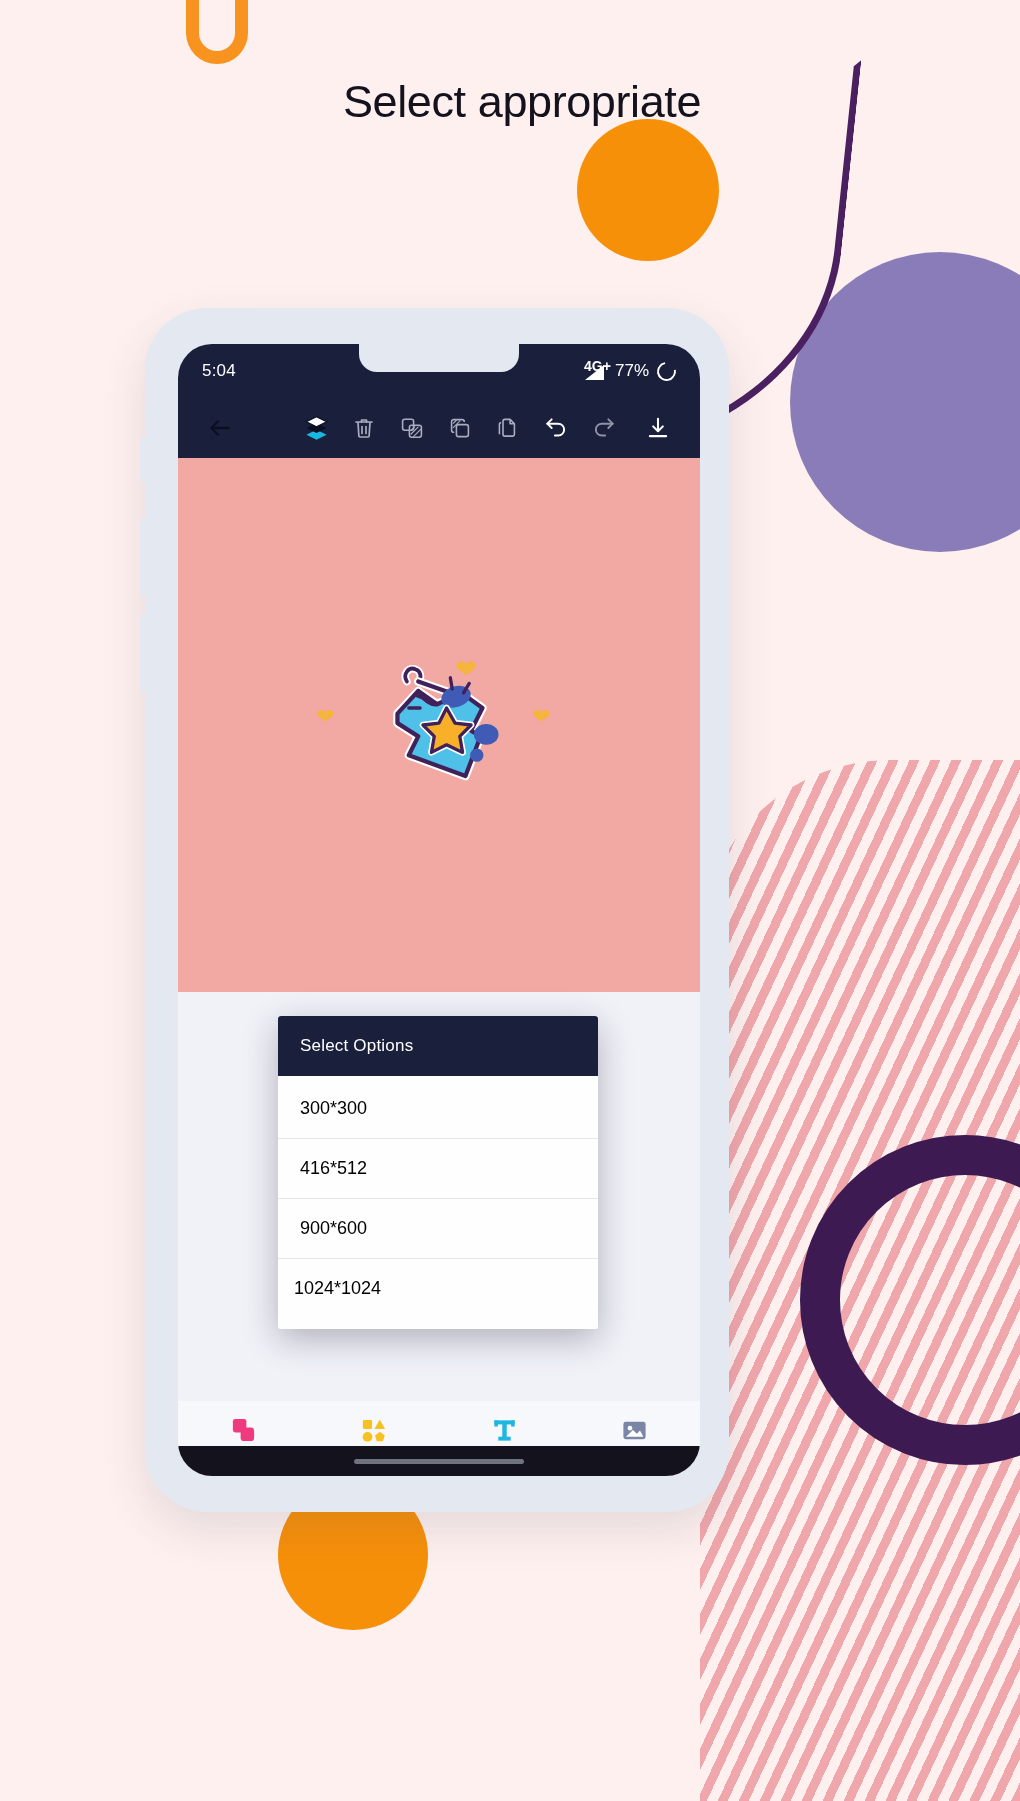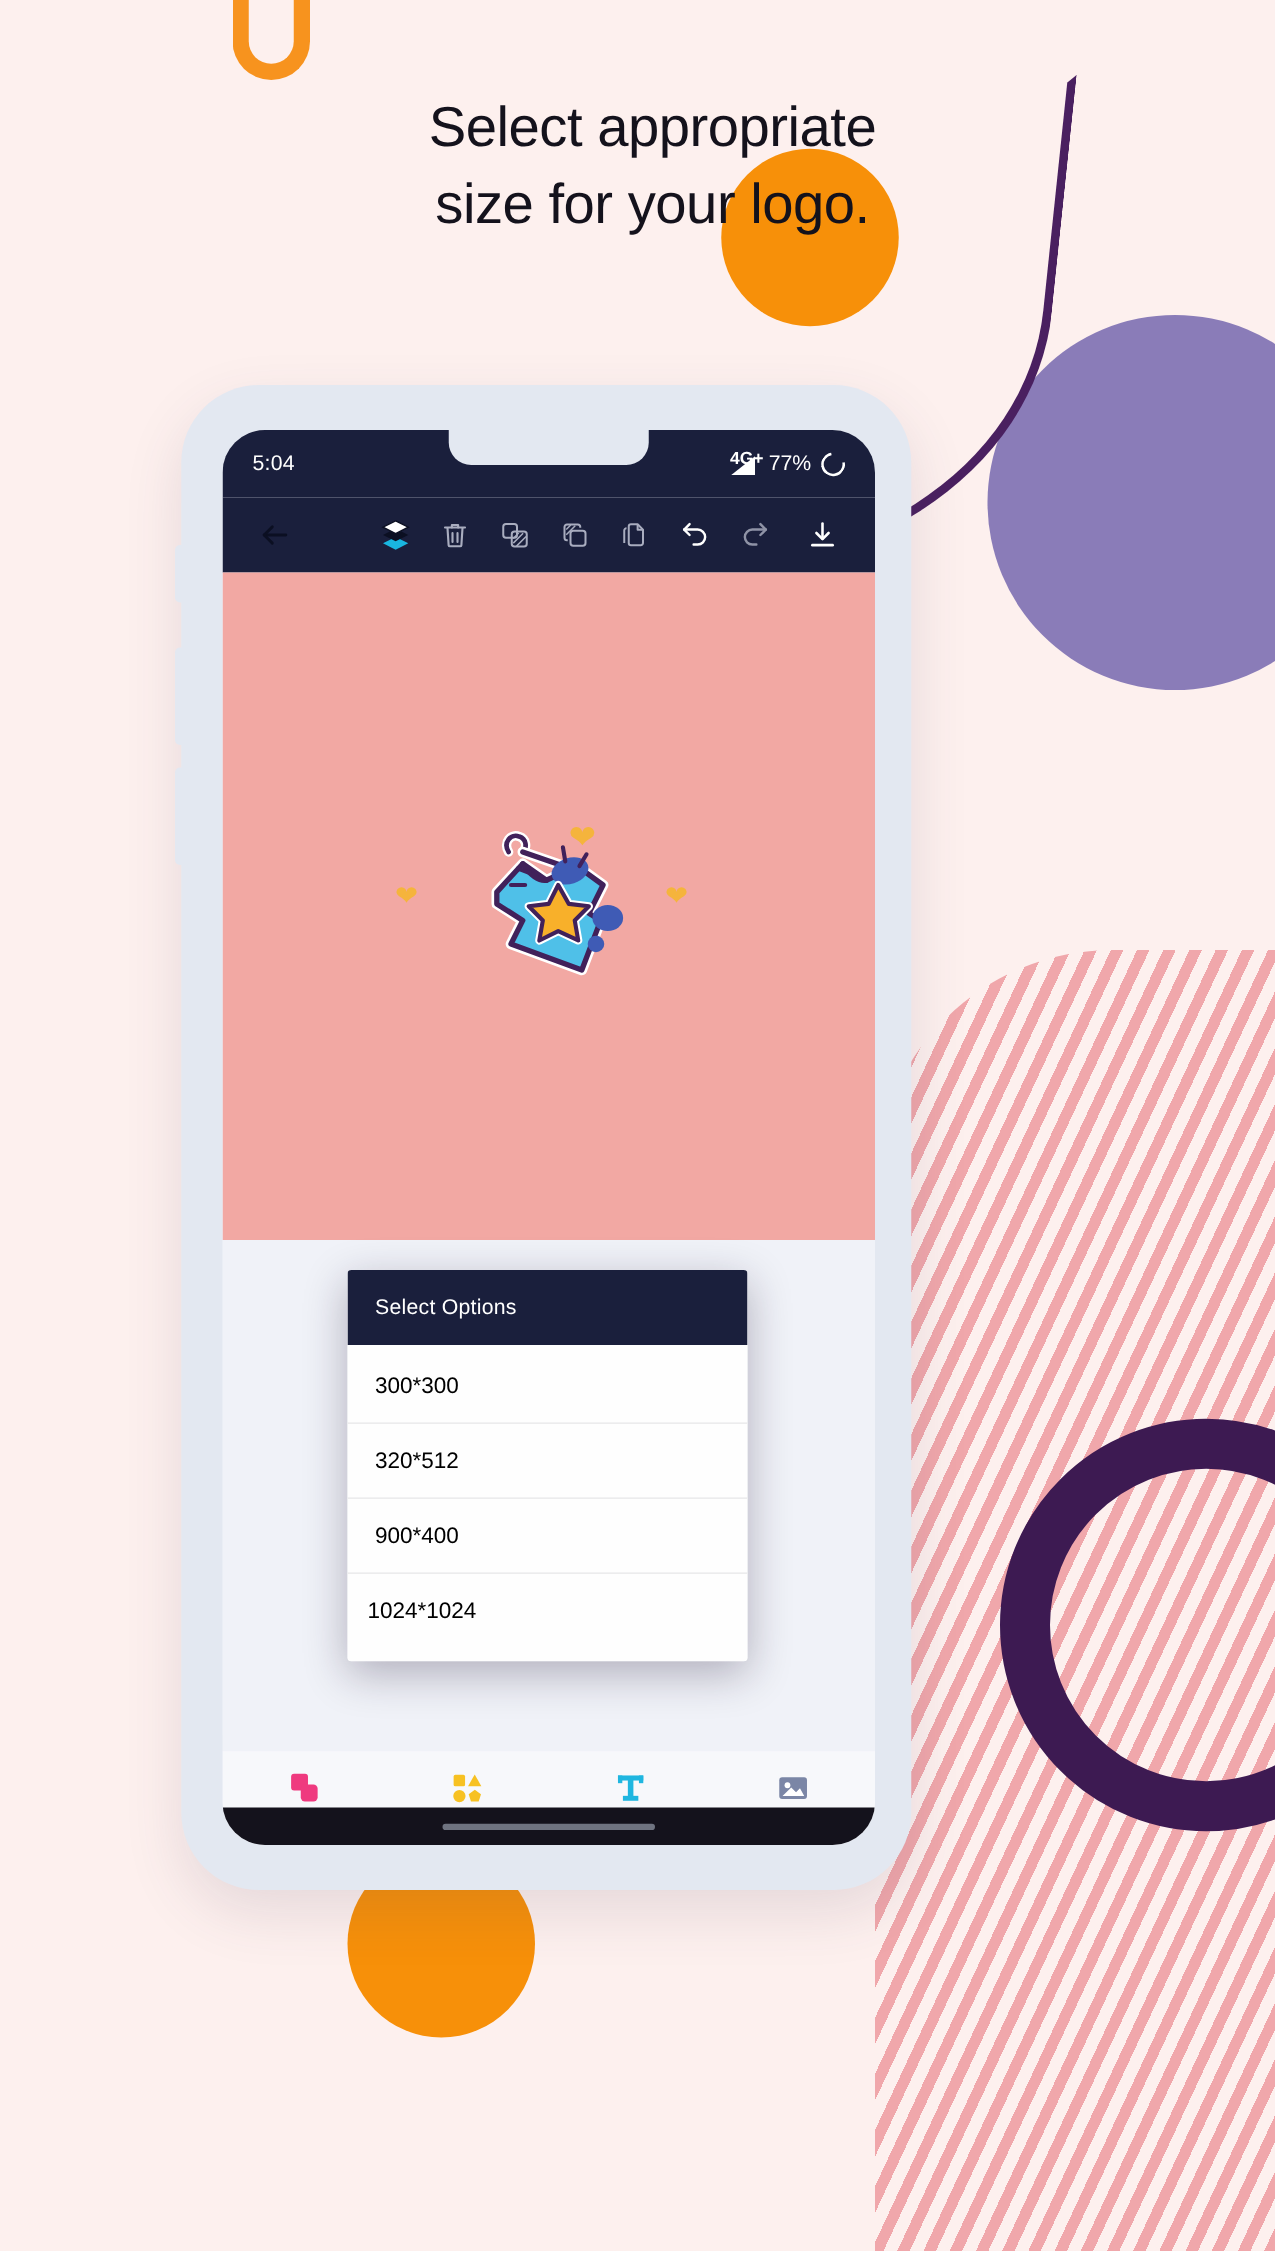--- a/index.html
+++ b/index.html
@@ -208,21 +208,20 @@
   <div class="deco stripes2"></div>
   <div class="deco purple-ring"></div>
   <div class="deco purple-circle"></div>
   <div class="deco purple-curve"></div>
   <div class="deco orange-circle"></div>
   <div class="deco clip-arc"></div>
   <div class="deco orange-circle-btm"></div>
 
   <div class="headline">
     <span>Select appropriate</span>
-    <span class="l2">size for your logo.</span>
   </div>
 
   <div id="phone">
     <div class="side-btn sb1"></div>
     <div class="side-btn sb2"></div>
     <div class="side-btn sb3"></div>
 
     <div id="screen">
 
       <div id="statusbar">
@@ -346,22 +345,22 @@
           </g>
         </svg>
       </div>
 
       <div id="lower-canvas"></div>
 
       <div id="dialog">
         <div id="dialog-header">Select Options</div>
         <div id="dialog-list">
           <div class="opt">300*300</div>
-          <div class="opt">320*512</div>
-          <div class="opt">900*400</div>
+          <div class="opt">416*512</div>
+          <div class="opt">900*600</div>
           <div class="opt">1024*1024</div>
         </div>
       </div>
 
       <div id="bottomnav">
 
         <div class="nav-item nav-active">
           <div class="nav-ico">
             <svg width="27" height="27" viewBox="0 0 28 28">
               <rect x="3" y="2" width="14" height="14" rx="2.5" fill="#ef3a7f"></rect>

